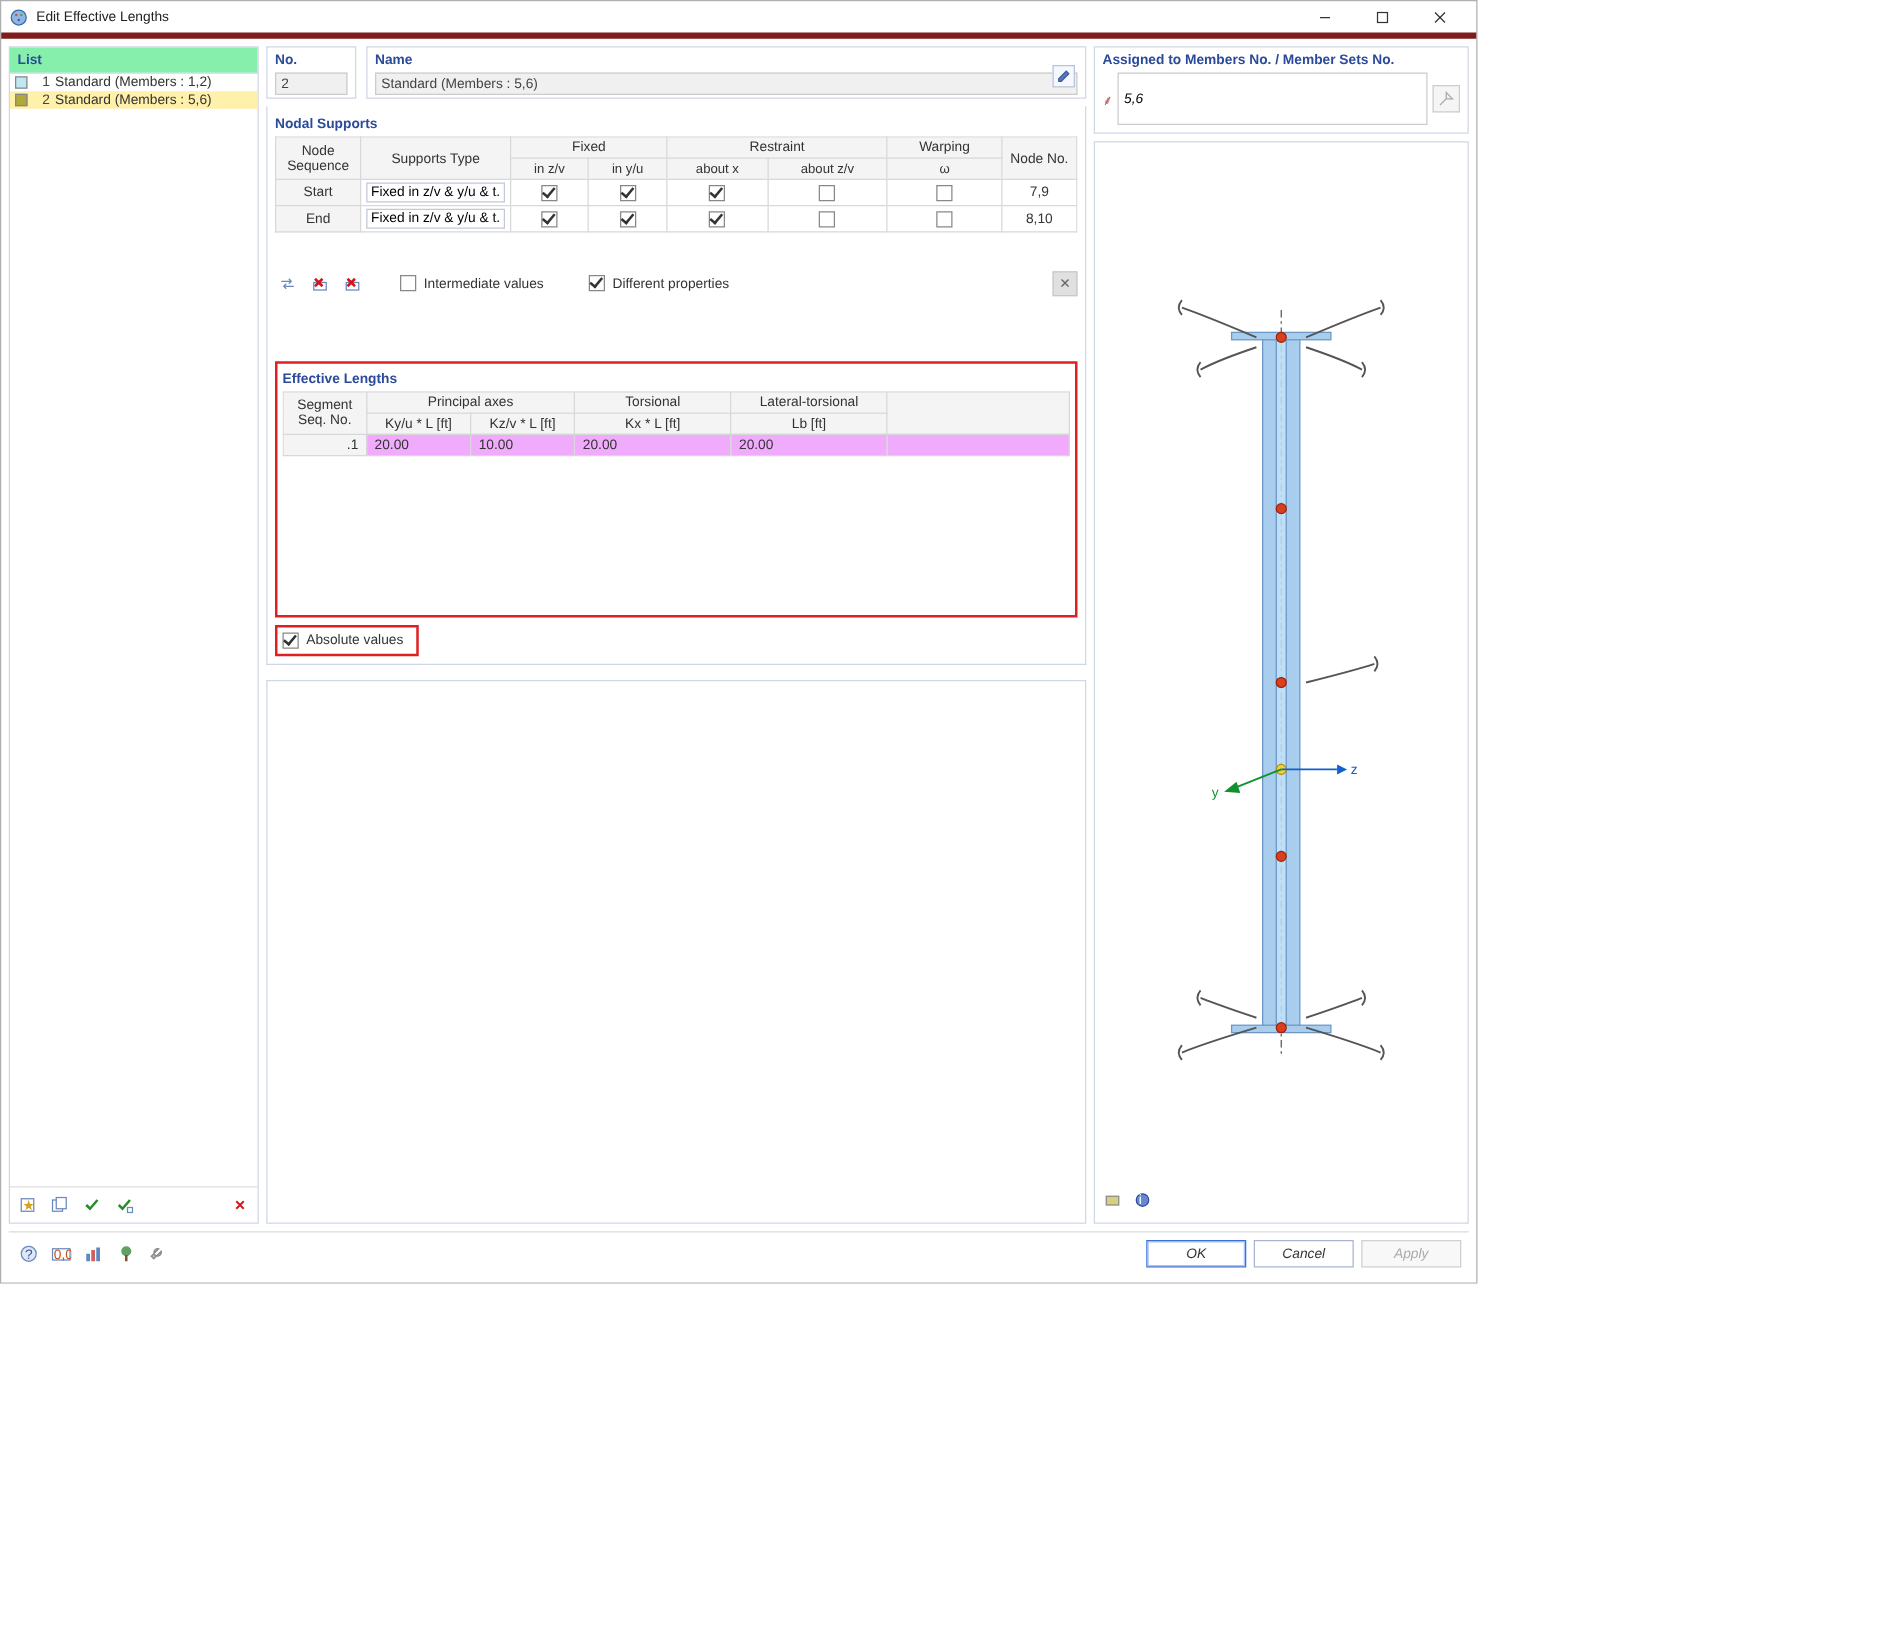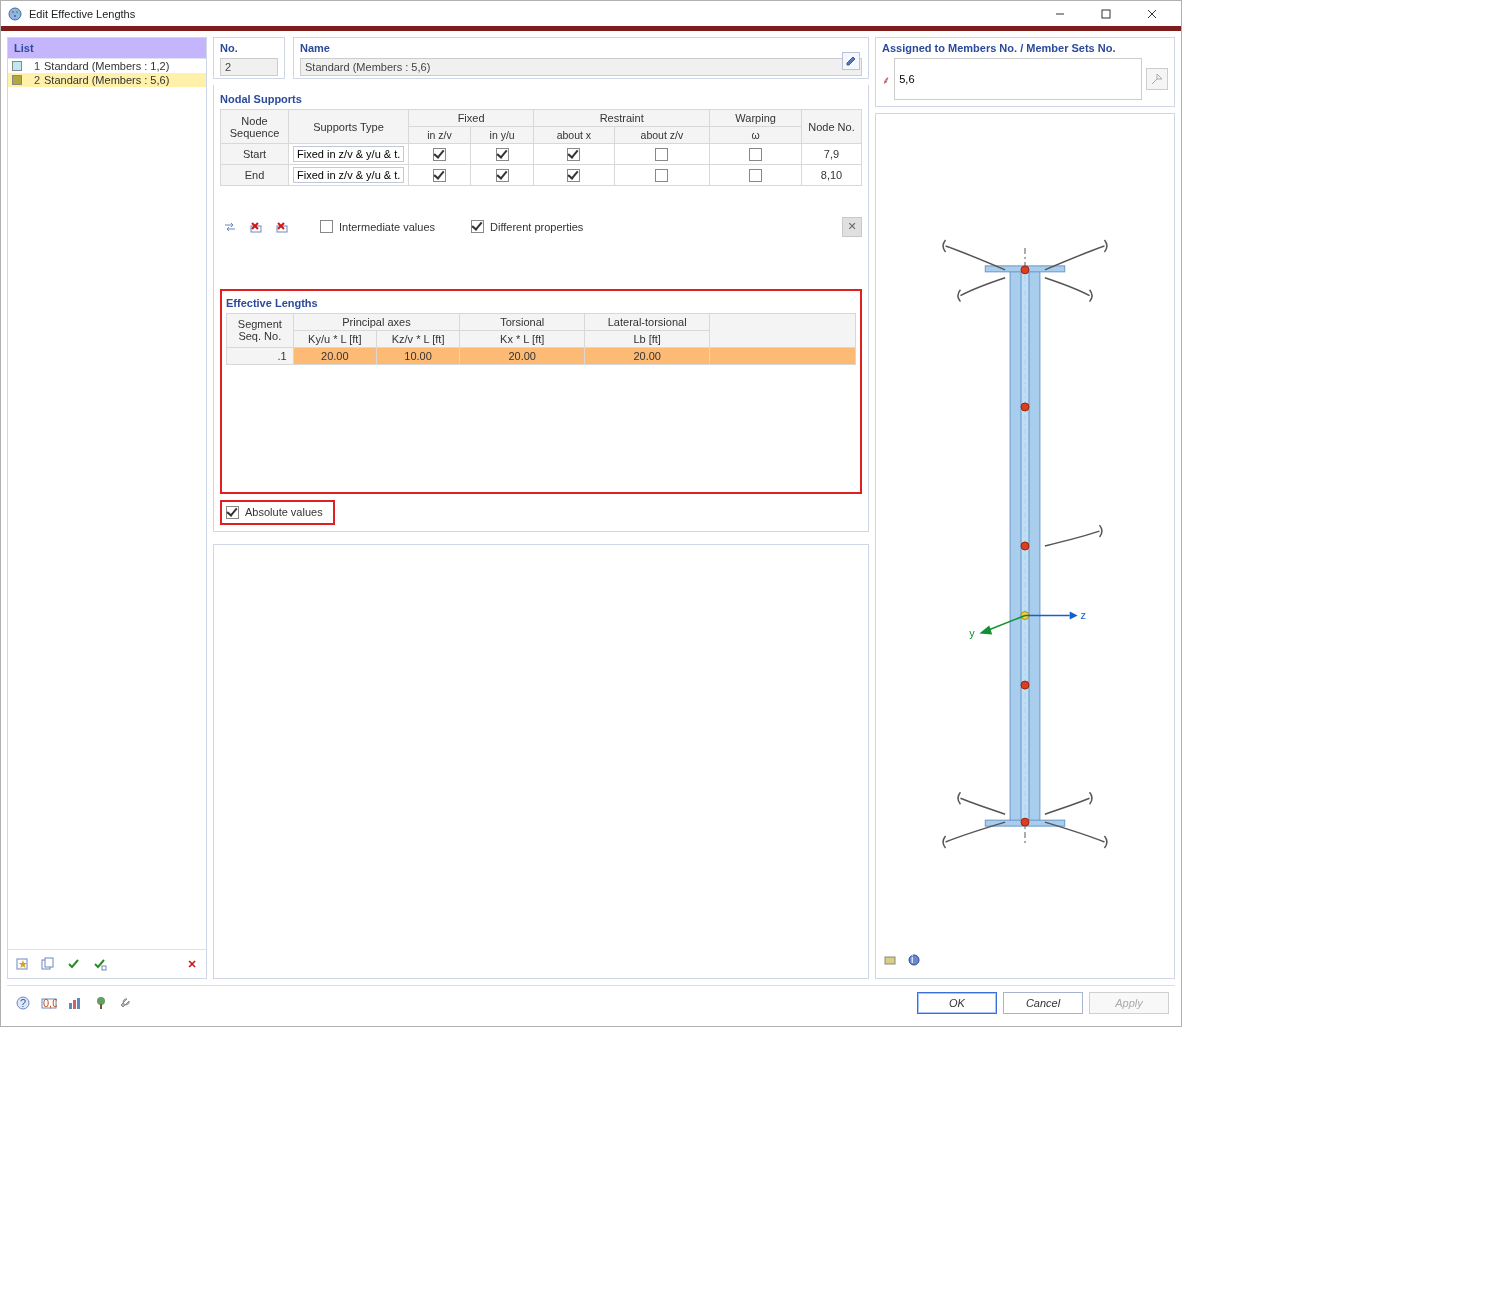--- a/index.html
+++ b/index.html
@@ -6,21 +6,21 @@
   body { margin: 0; background: #fff; color: #333; }
   .window { width: 1182px; height: 1027px; border: 1px solid #b0b0b0; display: flex; flex-direction: column; }
   .titlebar { display: flex; align-items: center; height: 30px; padding: 0 6px; border-bottom: 5px solid #7f1d1d; }
   .titlebar .app-icon { width:16px; height:16px; margin-right:6px; }
   .titlebar .title { flex:1; color:#222; }
   .winbtns { display:flex; gap:0; }
   .winbtn { width:46px; height:28px; display:flex; align-items:center; justify-content:center; color:#555; }
   .body { flex:1; display:flex; flex-direction:column; padding:6px; gap:6px; }
   .upper { flex:1; display:flex; gap:6px; min-height:0; }
   .list-panel { width:200px; border:1px solid #cfd6e6; display:flex; flex-direction:column; }
-  .panel-title { color:#2b4a9b; font-weight:600; padding:4px 6px; border-bottom:1px solid #e0e4ef; background:#c4b5fd; }
+  .panel-title { color:#2b4a9b; font-weight:600; padding:4px 6px; border-bottom:1px solid #e0e4ef; background:#86efac; }
   .list-items { flex:1; overflow:auto; }
   .list-item { display:flex; align-items:center; gap:4px; padding:1px 4px; }
   .list-item .num { width:14px; text-align:right; color:#444; }
   .list-item .swatch { width:10px; height:10px; border:1px solid #888; }
   .list-item.selected { background:#fff0aa; }
   .list-toolbar { display:flex; align-items:center; gap:6px; padding:4px; border-top:1px solid #e0e0e0; }
   .tb-btn { width:20px; height:20px; display:flex;align-items:center;justify-content:center; border:1px solid transparent; }
   .center-col { flex:1; display:flex; flex-direction:column; gap:6px; min-width:0; }
   .row1 { display:flex; gap:8px; }
   .fieldbox { border:1px solid #cfd6e6; padding:4px 6px 2px 6px; display:flex; flex-direction:column; gap:4px; }
@@ -41,30 +41,30 @@
   .nodal-table td.left { text-align:left; }
   .cb { width:13px; height:13px; border:1px solid #888; display:inline-block; background:#fff; position:relative; vertical-align:middle; }
   .cb.checked::after { content:''; position:absolute; left:2px; top:-1px; width:4px; height:8px; border-right:2px solid #333; border-bottom:2px solid #333; transform:rotate(40deg); }
   .nodal-area { height:280px; overflow:auto; background:#fff; }
   .mid-toolbar { display:flex; align-items:center; gap:6px; padding:6px 0; }
   .mid-toolbar .spacer { flex:1; }
   .close-x { width:20px; height:20px; background:#e0e0e0; color:#666; display:flex;align-items:center;justify-content:center; border:1px solid #c8c8c8; }
   .highlight-box { border:2px solid #e02020; padding:4px;margin-top:46px; }
   .eff-area { height:175px; overflow:auto; background:#fff; }
   .eff-table { border:1px solid #d0d0d0; width:100%; border-collapse:collapse; }
-  .eff-table th, .eff-table td { border:1px solid #d8d8d8; padding:2px 6px; text-align:center; font-weight:normal; background:#fdba74; }
+  .eff-table th, .eff-table td { border:1px solid #d8d8d8; padding:2px 6px; text-align:left; font-weight:normal; background:#f0abfc; }
   .eff-table thead th { background:#f4f4f4; text-align:center; }
   .eff-table td.seq { background:#f4f4f4; text-align:right; }
   .abs-row { margin-top:6px; }
   .abs-highlight { display:inline-flex; align-items:center; gap:6px; border:2px solid #e02020; padding:4px 10px 4px 4px; }
   .notes-box { flex:1; border:1px solid #cfd6e6; margin-top:6px; background:#fff; min-height:140px; }
   .right-panel { width:300px; display:flex; flex-direction:column; gap:6px; }
   .assigned-box { border:1px solid #cfd6e6; padding:4px 6px 6px 6px; }
   .assigned-box .inputrow { display:flex; gap:4px; margin-top:4px; align-items:center; }
-  .assigned-box input { flex:1; background:#fff; border:1px solid #ccc; padding:14px 4px; }
+  .assigned-box input { flex:1; background:#fff; border:1px solid #ccc; padding:14px 4px;font-style:italic; }
   .pick-btn { width:22px; height:22px; border:1px solid #ccc; background:#f5f5f5; display:flex;align-items:center;justify-content:center; color:#999; }
   .viewer { flex:1; border:1px solid #cfd6e6; background:#fff; position:relative; overflow:hidden; }
   .viewer svg { width:100%; height:100%; }
   .viewer-toolbar { position:absolute; left:6px; bottom:6px; display:flex; gap:4px; }
   .bottom-bar { display:flex; align-items:center; padding:6px; border-top:1px solid #dcdcdc; gap:6px; }
   .bottom-bar .left { display:flex; gap:6px; }
   .bottom-bar .spacer { flex:1; }
   .btn { min-width:80px; padding:4px 16px; border:1px solid #a8b4cf; background:#fff; text-align:center;font-style:italic; }
   .btn.primary { border:1px solid #3a6fd8; box-shadow:inset 0 0 0 1px #a8c4ff; }
   .btn.disabled { color:#aaa; border-color:#d0d0d0; background:#f8f8f8; }

